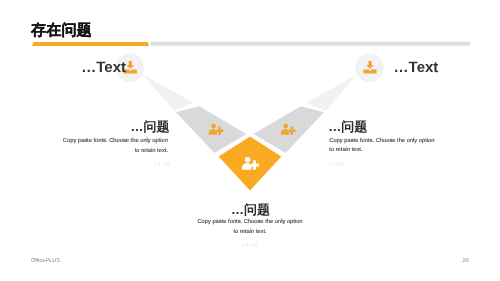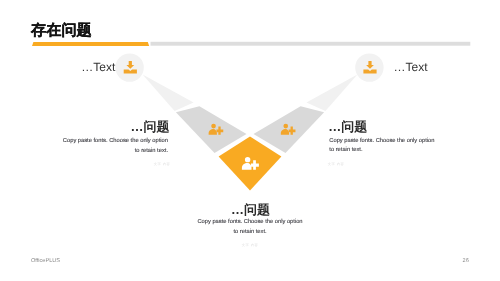--- a/index.html
+++ b/index.html
@@ -3,21 +3,21 @@
 <meta charset="utf-8">
 <style>
   html,body{margin:0;padding:0;background:#fff;}
   body{width:500px;height:281px;overflow:hidden;
        font-family:"Liberation Sans","DejaVu Sans",sans-serif;
        -webkit-font-smoothing:antialiased;text-rendering:geometricPrecision;}
   .slide{position:relative;width:484px;height:281px;background:#fff;}
   svg#stage{position:absolute;left:0;top:0;}
   .title{position:absolute;left:31px;top:22.6px;font-size:15.2px;font-weight:bold;-webkit-text-stroke:0.22px #141414;
          color:#141414;line-height:15.2px;letter-spacing:0px;}
-  .lbl{position:absolute;font-size:12px;font-weight:normal;color:#333333;line-height:9.1px;white-space:nowrap;}
+  .lbl{position:absolute;font-size:15px;font-weight:bold;color:#333333;line-height:9.1px;white-space:nowrap;}
   .h2{position:absolute;font-size:13px;font-weight:bold;color:#2b2b2b;line-height:10.4px;white-space:nowrap;}
   .body{position:absolute;font-size:5.75px;color:#3f3f45;line-height:9.4px;-webkit-text-stroke:0.12px #3f3f45;}
   .tiny{position:absolute;font-size:3.3px;color:#e2e2e2;letter-spacing:.45px;white-space:nowrap;}
   .foot{position:absolute;font-size:5.6px;color:#8a8a8a;line-height:5.6px;white-space:nowrap;}
 </style>
 </head>
 <body>
 
 <div class="slide">
 

